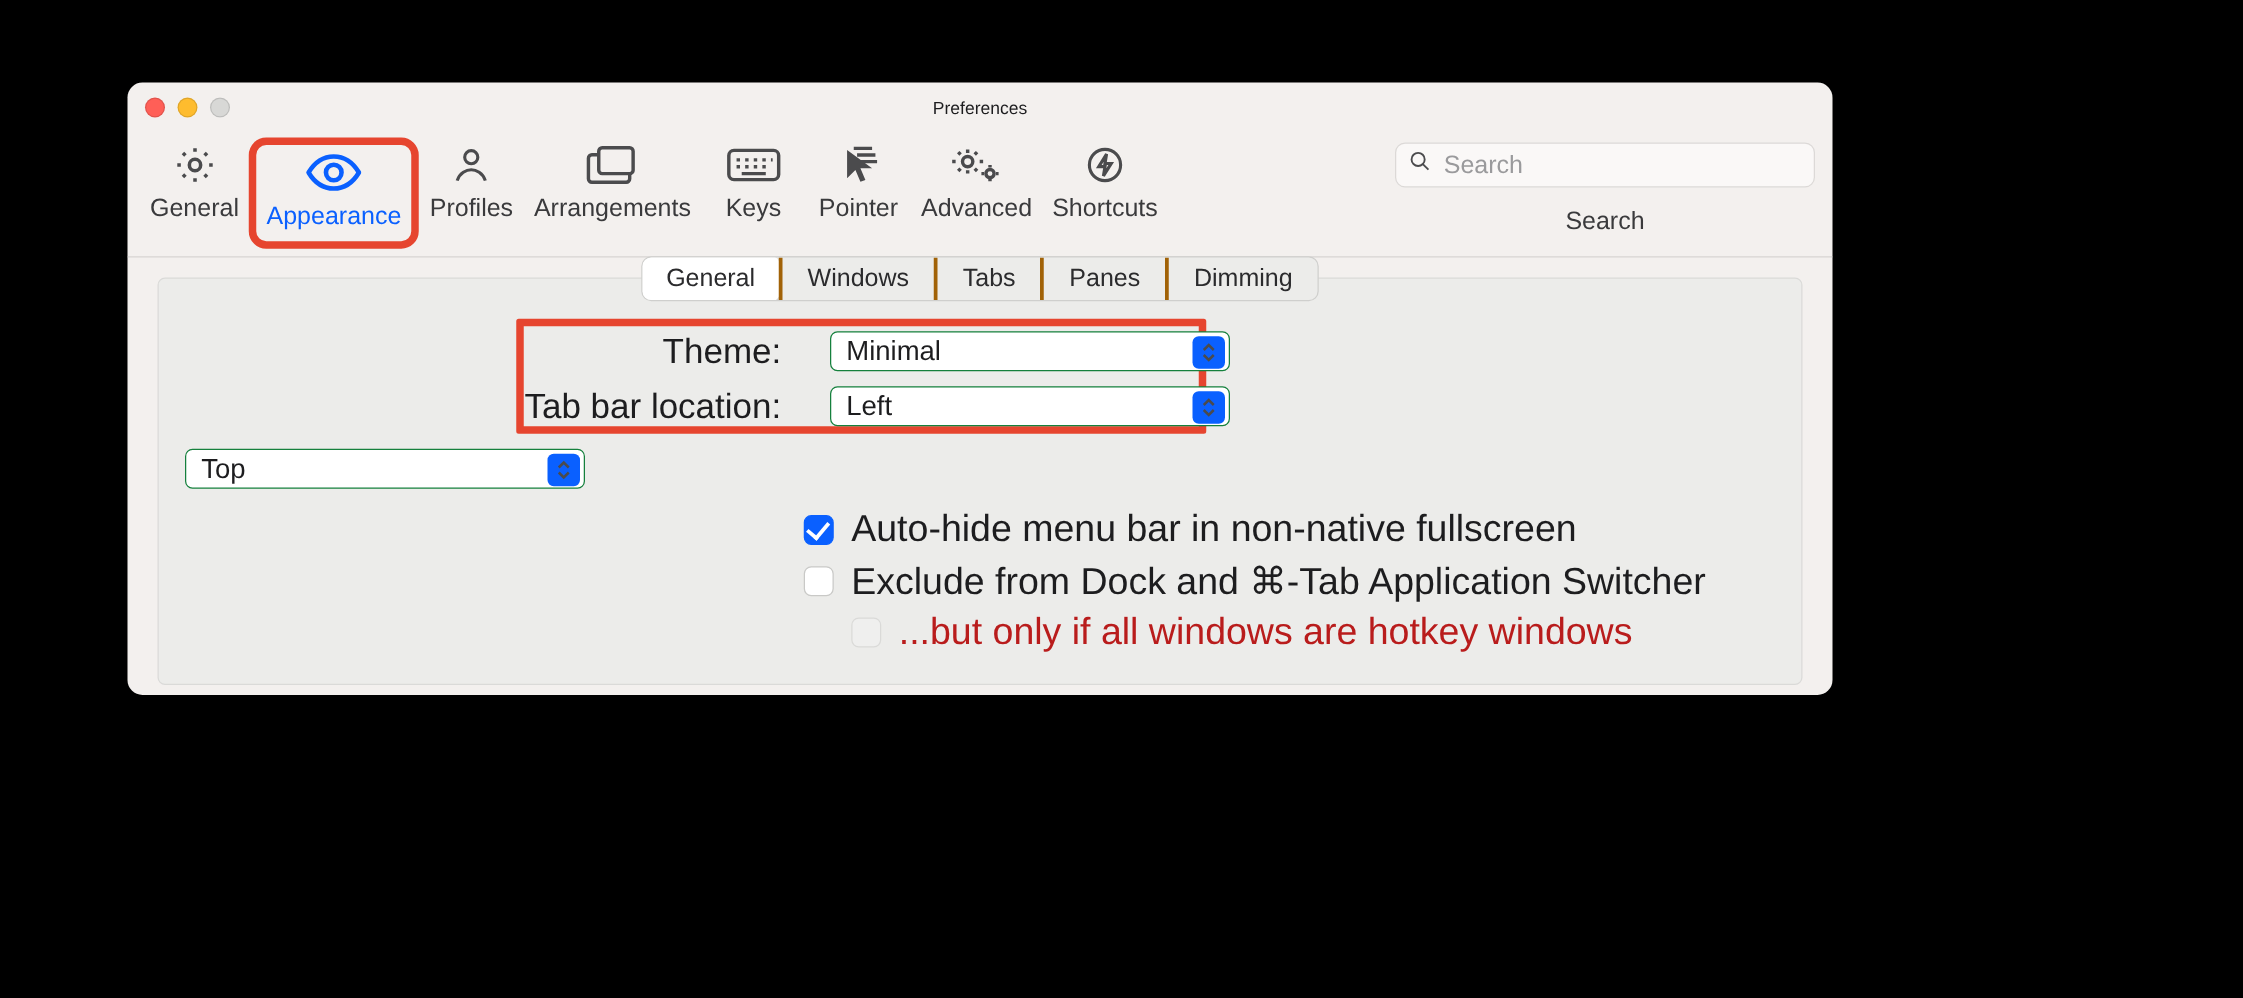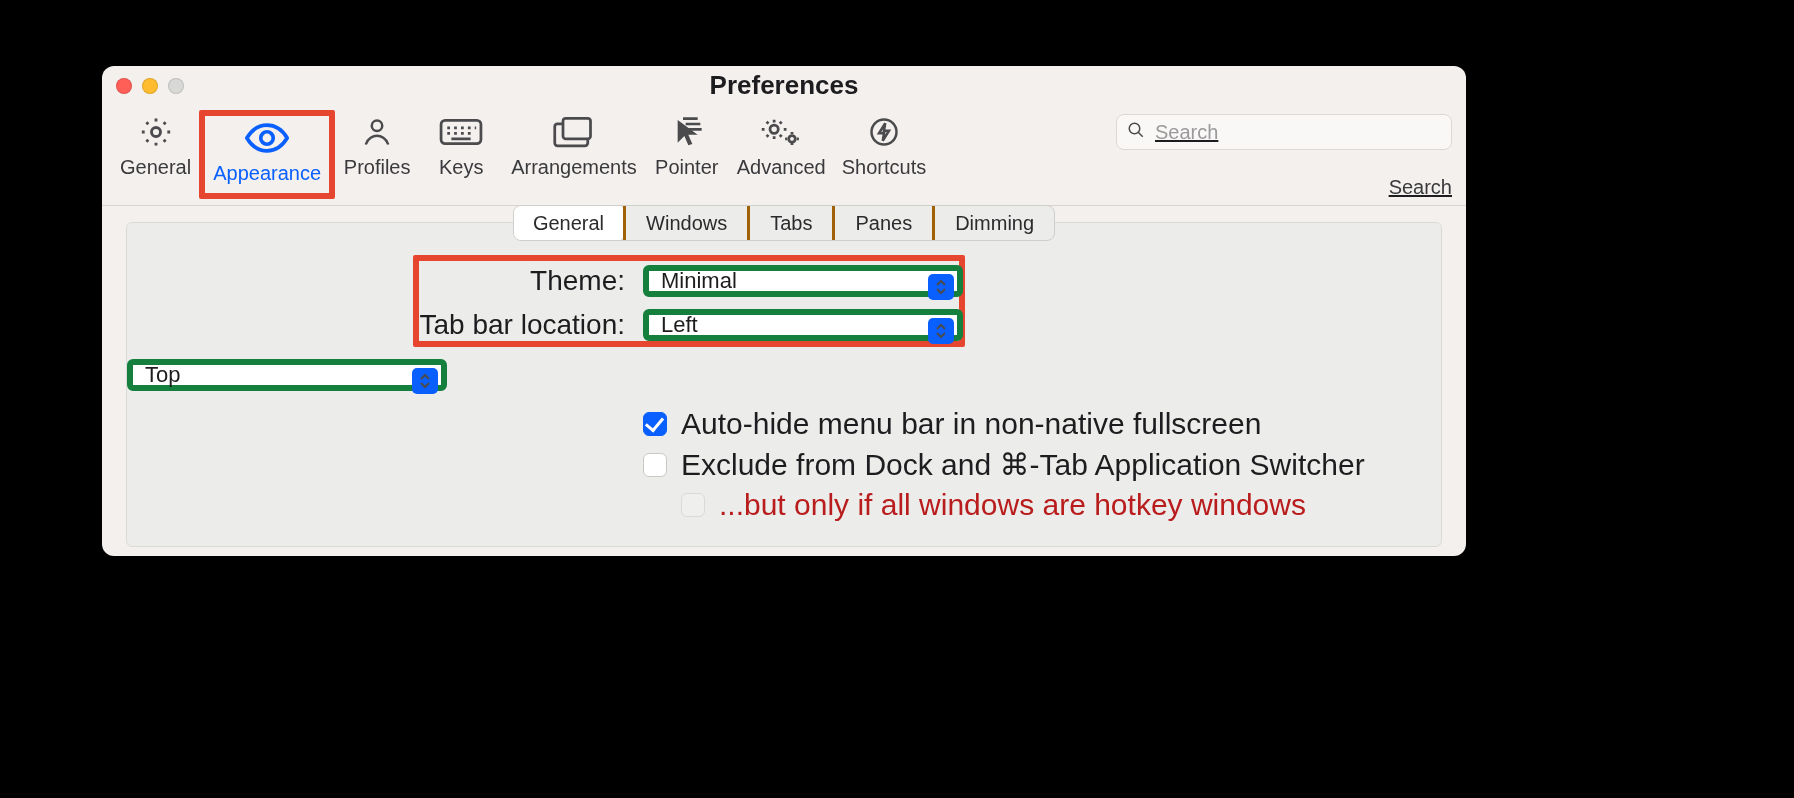--- a/index.html
+++ b/index.html
@@ -23,41 +23,41 @@
     border-bottom:1px solid transparent;
     display:flex; align-items:center; justify-content:center;
   }
   .traffic {
     position:absolute; left:14px; top:12px; display:flex; gap:10px;
   }
   .dot { width:16px; height:16px; border-radius:50%; box-shadow: inset 0 0 0 1px rgba(0,0,0,.12);}
   .dot.red{background:#ff5f57;}
   .dot.yellow{background:#febc2e;}
   .dot.green{background:#d8d8d6;}
-  .win-title { font-weight:700; font-size:26px; }
+  .win-title { font-weight:400; font-size:14px; }
   .toolbar {
     display:flex; align-items:flex-start; padding:4px 10px 0 10px;
     border-bottom:1px solid #d7d4d2;
     height:100px;
     position:relative;
   }
   .tool-item {
     display:flex; flex-direction:column; align-items:center; justify-content:flex-start;
     min-width:84px; padding:4px 8px 8px 8px; gap:6px;
     border-radius:8px;
     font-size:20px; color:#3a3a3c;
     cursor:default;
   }
   .tool-item .icon { height:36px; display:flex; align-items:center; justify-content:center;}
   .tool-item.active { color:#0a60ff; }
   .tool-item.active .icon svg { stroke:#0a60ff; fill:none;}
-  .highlight-box { border:6px solid #e6452f; border-radius:2px;}
+  .highlight-box { border:6px solid #e6452f; border-radius:14px;}
   .searchwrap {
     position:absolute; right:14px; top:8px; width:336px;
-    display:flex; flex-direction:column; align-items:flex-end; gap:26px;text-decoration:underline;
+    display:flex; flex-direction:column; align-items:center; gap:16px;
   }
   .searchfield {
     width:100%; height:36px; border-radius:8px; background:#faf8f7;
     border:1px solid #dcd9d7; display:flex; align-items:center; padding:0 10px; gap:8px;
     color:#8e8e93;
   }
   .searchfield input {
     flex:1; border:none; background:transparent; font-size:20px; color:#333;
     outline:none;
   }
@@ -86,22 +86,22 @@
   .seg.selected {
     background:#fff; border-radius:7px; box-shadow:0 1px 2px rgba(0,0,0,.15);
     border-left:none; margin:-1px;
   }
   .form-area { margin-top:-4px; position:relative; width:100%; }
   .row {
     display:flex; align-items:center; gap:18px; height:44px;
   }
   .row .lbl { width:498px; text-align:right; font-size:28px;}
   .select {
-    width:320px; height:32px; background:#fff; border:6px solid #15803d; border-radius:6px;
-    display:flex; align-items:center; padding:0 0 0 12px; position:relative; font-size:22px;
+    width:320px; height:32px; background:#fff; border:1px solid #15803d; border-radius:6px;
+    display:flex; align-items:center; padding:0 0 0 12px; position:relative; font-size:22px;margin-left:21px;
   }
   .select .stepper {
     position:absolute; right:3px; top:3px; width:26px; height:26px; border-radius:5px;
     background:#0a60ff; display:flex; flex-direction:column; align-items:center; justify-content:center;
   }
   .select .stepper svg{display:block;}
   .hl-rect {
     position:absolute; border:6px solid #e6452f; border-radius:2px; pointer-events:none;
   }
   .checks { margin-top:10px; display:flex; flex-direction:column; gap:6px;}
@@ -157,20 +157,30 @@
     </div>
 
     <div class="tool-item">
       <span class="icon">
         <svg width="30" height="34" viewBox="0 0 24 24">
             <circle cx="12" cy="7" r="4.2"></circle>
             <path d="M3 22c1.5-5 6-7 9-7s7.5 2 9 7"></path>
           </svg>
       </span>
       <span>Profiles</span>
+    </div>
+
+    <div class="tool-item" style="min-width:140px;">
+      <span class="icon">
+        <svg width="44" height="34" viewBox="0 0 32 24">
+            <rect x="8" y="2" width="20" height="15" rx="2"></rect>
+            <path d="M8 6H4a2 2 0 0 0-2 2v12a2 2 0 0 0 2 2h20a2 2 0 0 0 2-2v-3"></path>
+          </svg>
+      </span>
+      <span>Arrangements</span>
     </div>
 
     <div class="tool-item">
       <span class="icon">
         <svg width="44" height="30" viewBox="0 0 32 20">
             <rect x="1.5" y="1.5" width="29" height="17" rx="3"></rect>
             <line x1="6" y1="7" x2="8" y2="7"></line>
             <line x1="11" y1="7" x2="13" y2="7"></line>
             <line x1="16" y1="7" x2="18" y2="7"></line>
             <line x1="21" y1="7" x2="23" y2="7"></line>
@@ -178,30 +188,20 @@
             <line x1="6" y1="11" x2="8" y2="11"></line>
             <line x1="11" y1="11" x2="13" y2="11"></line>
             <line x1="16" y1="11" x2="18" y2="11"></line>
             <line x1="21" y1="11" x2="23" y2="11"></line>
             <line x1="9" y1="15" x2="23" y2="15"></line>
           </svg>
       </span>
       <span>Keys</span>
     </div>
 
-    <div class="tool-item" style="min-width:140px;">
-      <span class="icon">
-        <svg width="44" height="34" viewBox="0 0 32 24">
-            <rect x="8" y="2" width="20" height="15" rx="2"></rect>
-            <path d="M8 6H4a2 2 0 0 0-2 2v12a2 2 0 0 0 2 2h20a2 2 0 0 0 2-2v-3"></path>
-          </svg>
-      </span>
-      <span>Arrangements</span>
-    </div>
-
     <div class="tool-item">
       <span class="icon">
         <svg width="32" height="34" viewBox="0 0 24 24">
             <path d="M5 3l0 17 5-5 3 7 3-1-3-7h7z" fill="#4b4b4d" stroke="none"></path>
             <line x1="9" y1="2" x2="20" y2="2"></line>
             <line x1="11" y1="6" x2="22" y2="6"></line>
             <line x1="13" y1="10" x2="23" y2="10"></line>
           </svg>
       </span>
       <span>Pointer</span>

